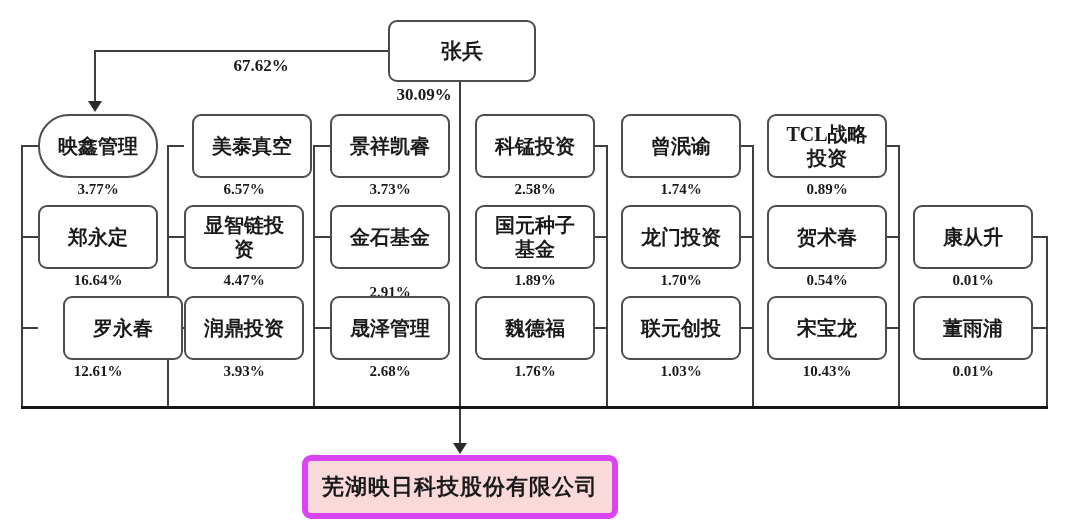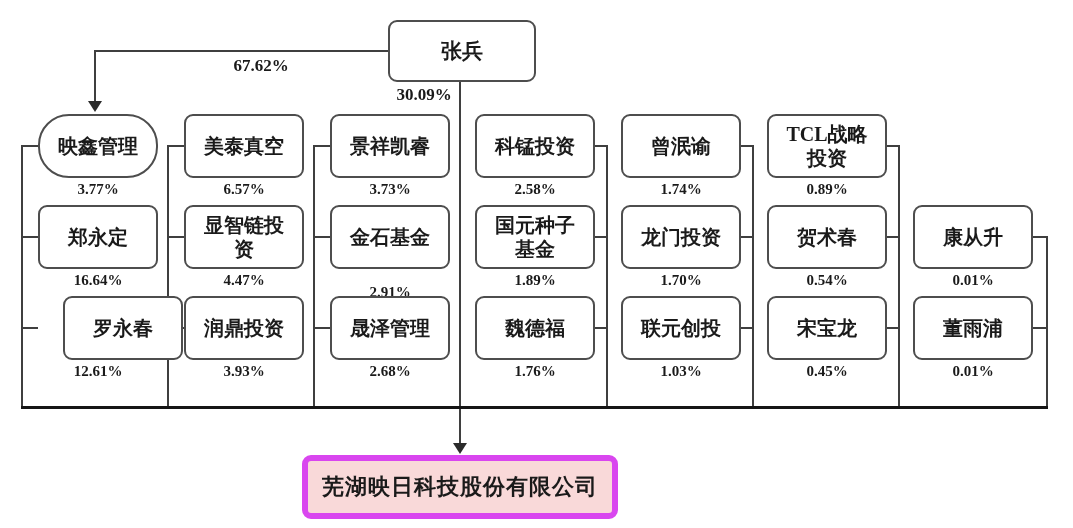--- a/index.html
+++ b/index.html
@@ -99,21 +99,21 @@
   <div class="pct" style="left:38px;top:181px;">3.77%</div>
   <div class="node" style="left:38px;top:205px;">
       <span>郑永定</span>
     </div>
   <div class="pct" style="left:38px;top:272px;">16.64%</div>
   <div class="node" style="left:38px;top:296px;margin-left:25px;">
       <span>罗永春</span>
     </div>
   <div class="pct" style="left:38px;top:363px;">12.61%</div>
 
-  <div class="node" style="left:184px;top:114px;">
+  <div class="node" style="left:192px;top:114px;">
       <span>美泰真空</span>
     </div>
   <div class="pct" style="left:184px;top:181px;">6.57%</div>
   <div class="node" style="left:184px;top:205px;">
       <span>显智链投资</span>
     </div>
   <div class="pct" style="left:184px;top:272px;">4.47%</div>
   <div class="node" style="left:184px;top:296px;">
       <span>润鼎投资</span>
     </div>
@@ -162,21 +162,21 @@
       <span>TCL战略投资</span>
     </div>
   <div class="pct" style="left:767px;top:181px;">0.89%</div>
   <div class="node" style="left:767px;top:205px;">
       <span>贺术春</span>
     </div>
   <div class="pct" style="left:767px;top:272px;">0.54%</div>
   <div class="node" style="left:767px;top:296px;">
       <span>宋宝龙</span>
     </div>
-  <div class="pct" style="left:767px;top:363px;">0.45%</div>
+  <div class="pct" style="left:767px;top:363px;">10.43%</div>
 
   <div class="node" style="left:913px;top:205px;">
       <span>康从升</span>
     </div>
   <div class="pct" style="left:913px;top:272px;">0.01%</div>
   <div class="node" style="left:913px;top:296px;">
       <span>董雨浦</span>
     </div>
   <div class="pct" style="left:913px;top:363px;">0.01%</div>
 

